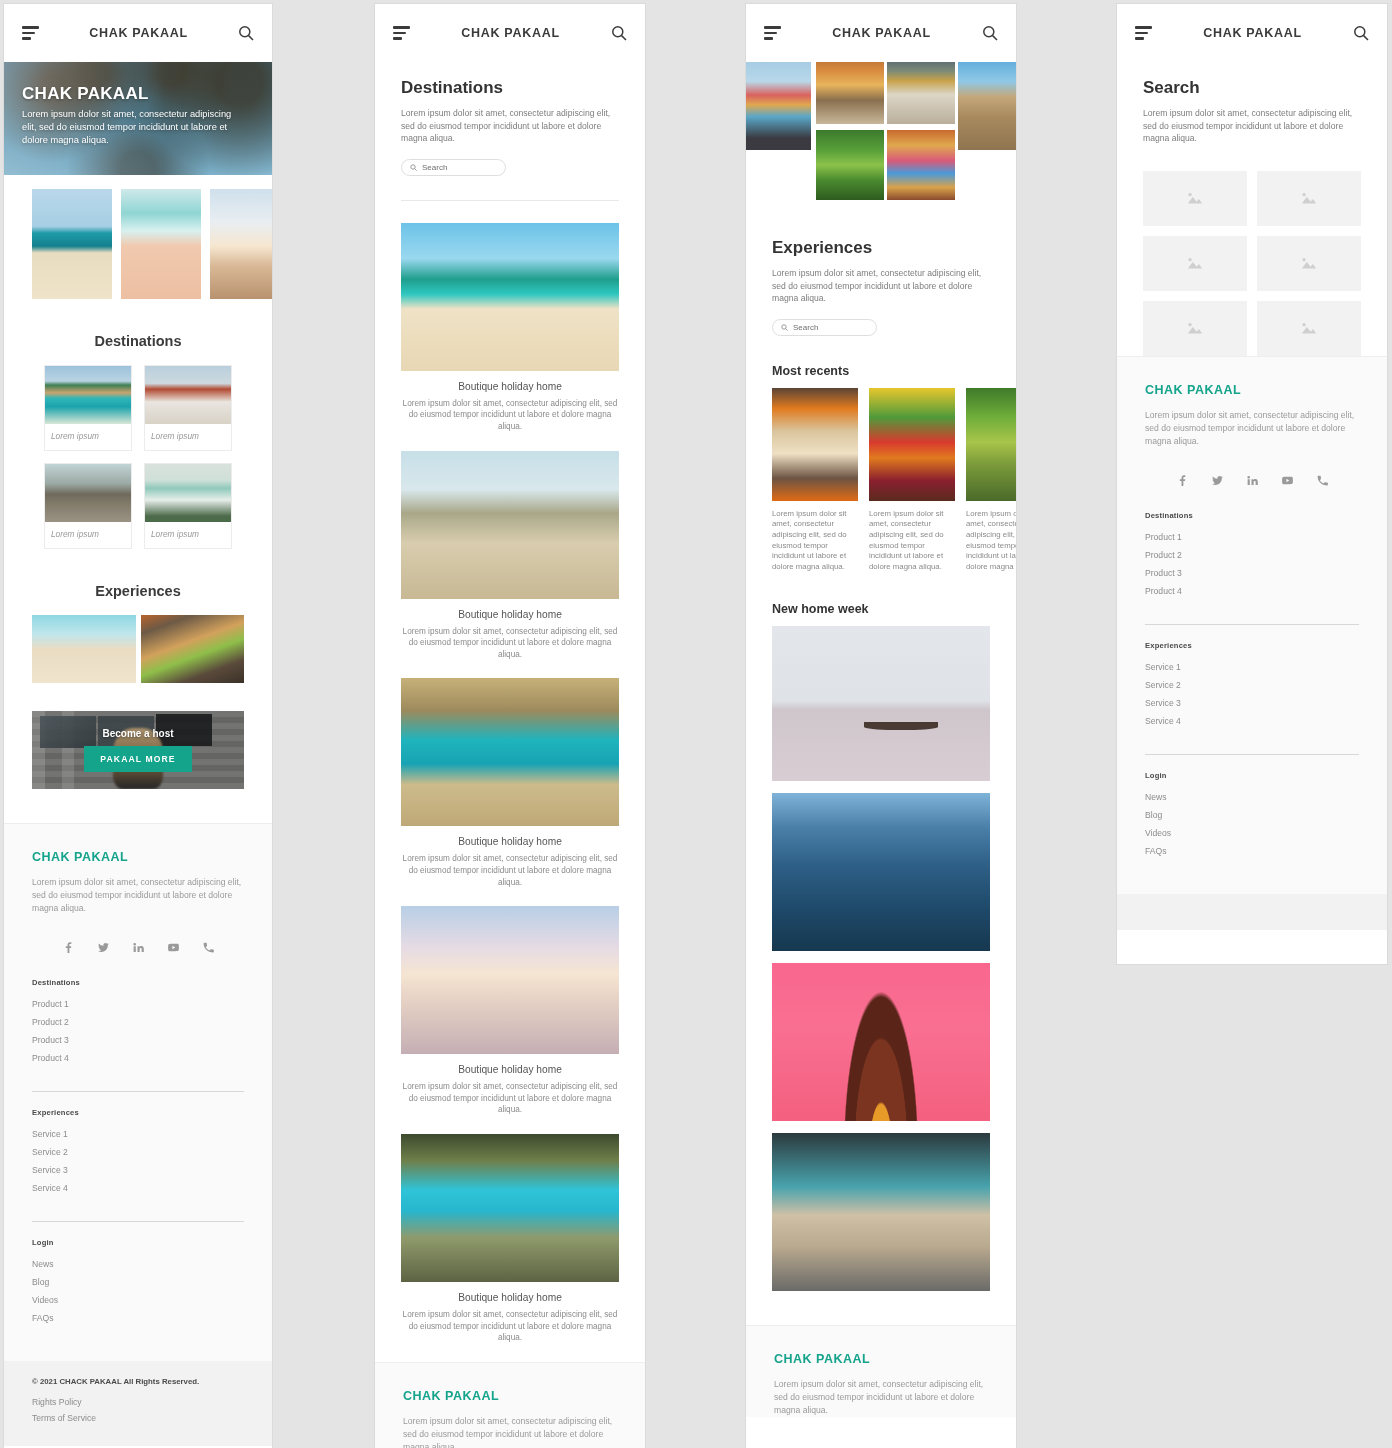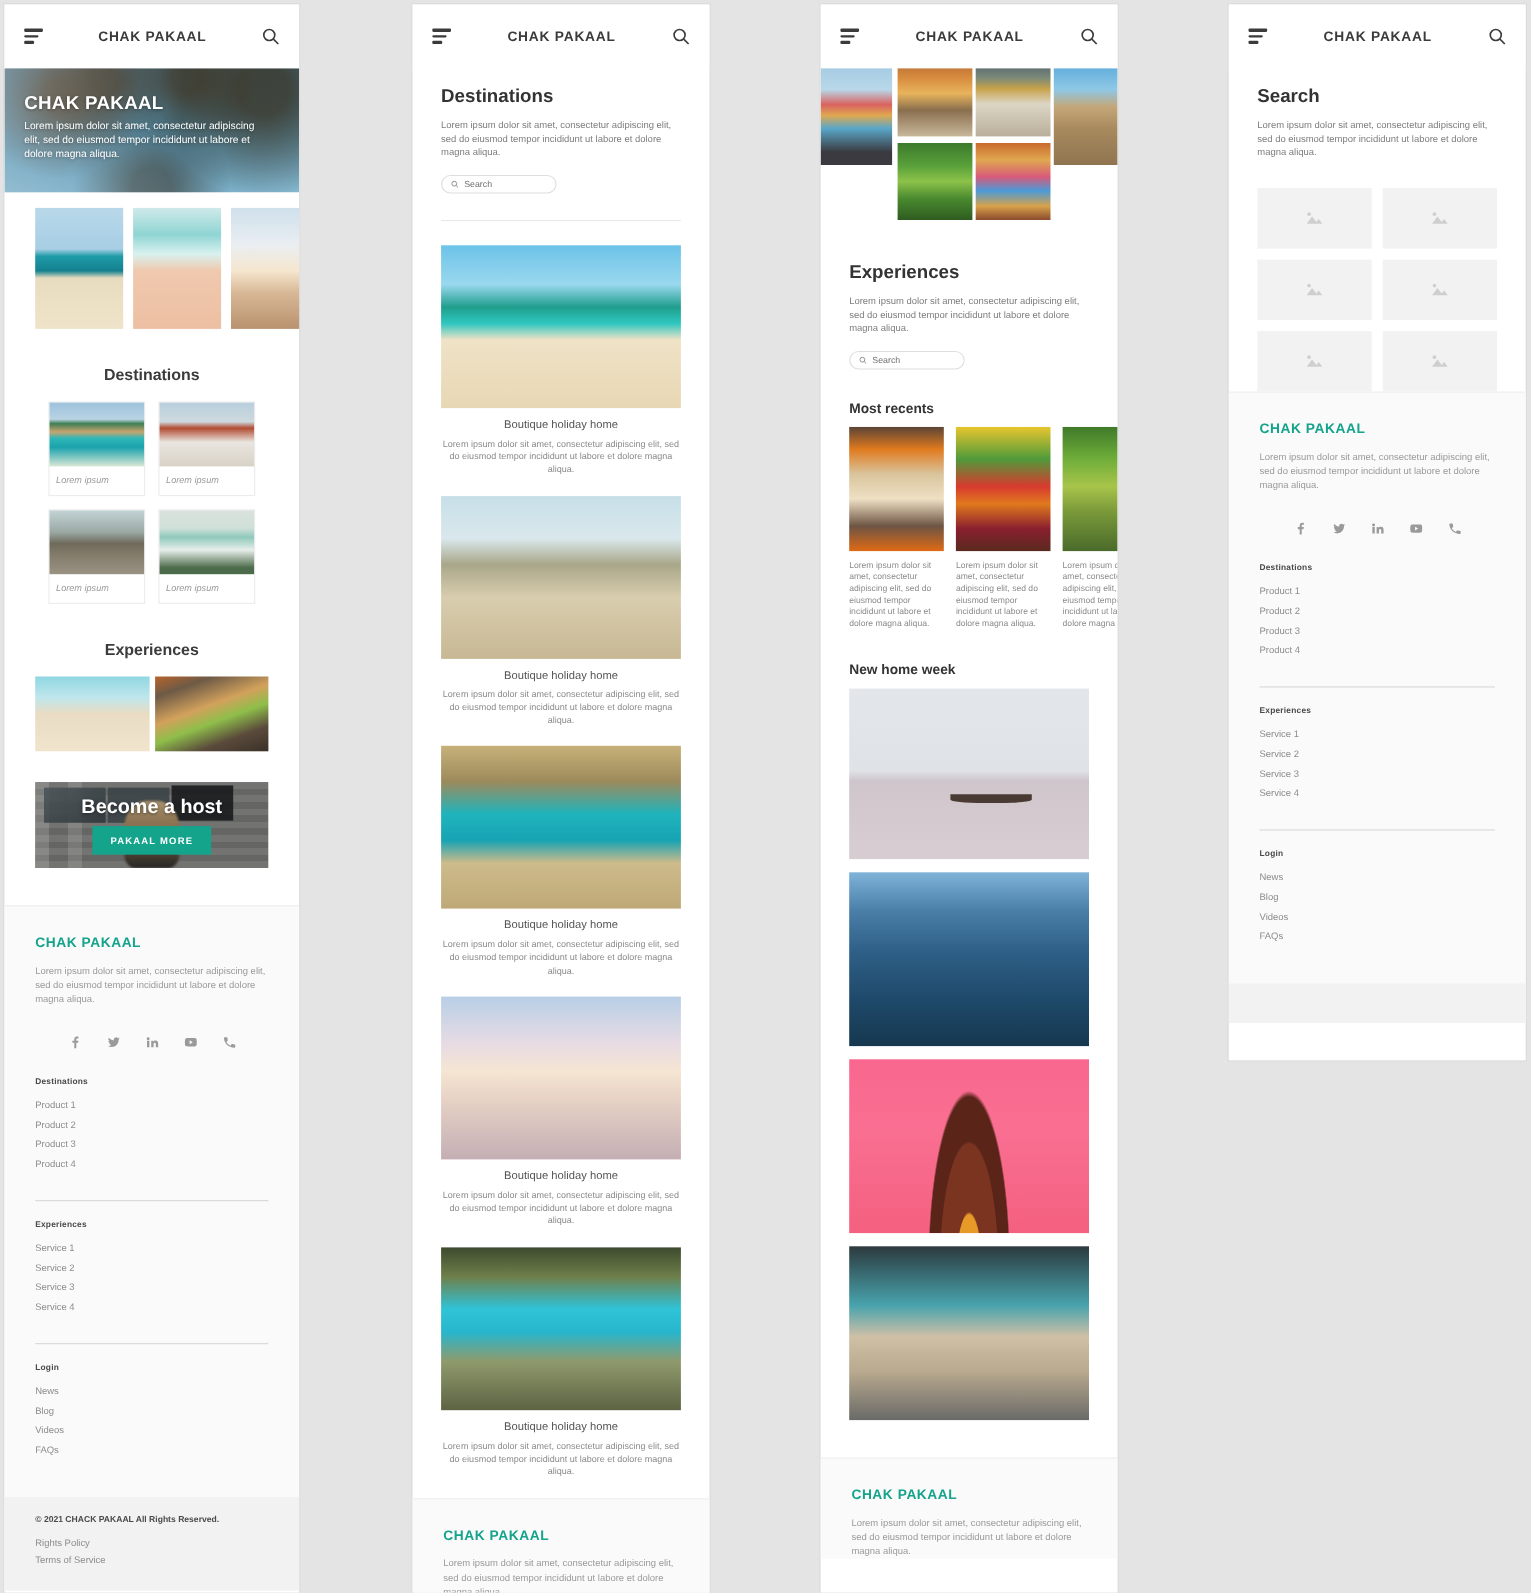--- a/index.html
+++ b/index.html
@@ -89,21 +89,21 @@
     filter: blur(1px); opacity:.95;
   }
   .host-bg::before{
     content:""; position:absolute; left:4%; top:6%; width:26%; height:42%;
     background: linear-gradient(145deg,#5e6a70,#3b4449);
     box-shadow: 58px 0 0 0 #4a5459, 116px -2px 0 0 #202225;
     opacity:.9;
   }
   .host-dark { position:absolute; inset:0; background:rgba(0,0,0,.18); }
   .host-txt { position:absolute; inset:0; display:flex; flex-direction:column; align-items:center; justify-content:center; gap:7px; }
-  .host-txt h3 { color:#fff; font-size:18px; font-weight:700; text-shadow:0 1px 3px rgba(0,0,0,.5); }
+  .host-txt h3 { color:#fff; font-size:10px; font-weight:700; text-shadow:0 1px 3px rgba(0,0,0,.5); }
   .btn-learn {
     background:#14a38b; color:#fff; border:none;
     font-size:8.6px; font-weight:700; letter-spacing:1.1px;
     padding:8px 16px; cursor:pointer; font-family:inherit;
   }
 
   
   .footer { background:#fafafa; border-top:1px solid #eee; padding: 26px 28px 0; }
   .footer-brand { color:#14a38b; font-size:12.5px; font-weight:700; letter-spacing:.5px; margin-bottom:12px; }
   .footer-desc { font-size:8.6px; line-height:13px; color:#9a9a9a; }

